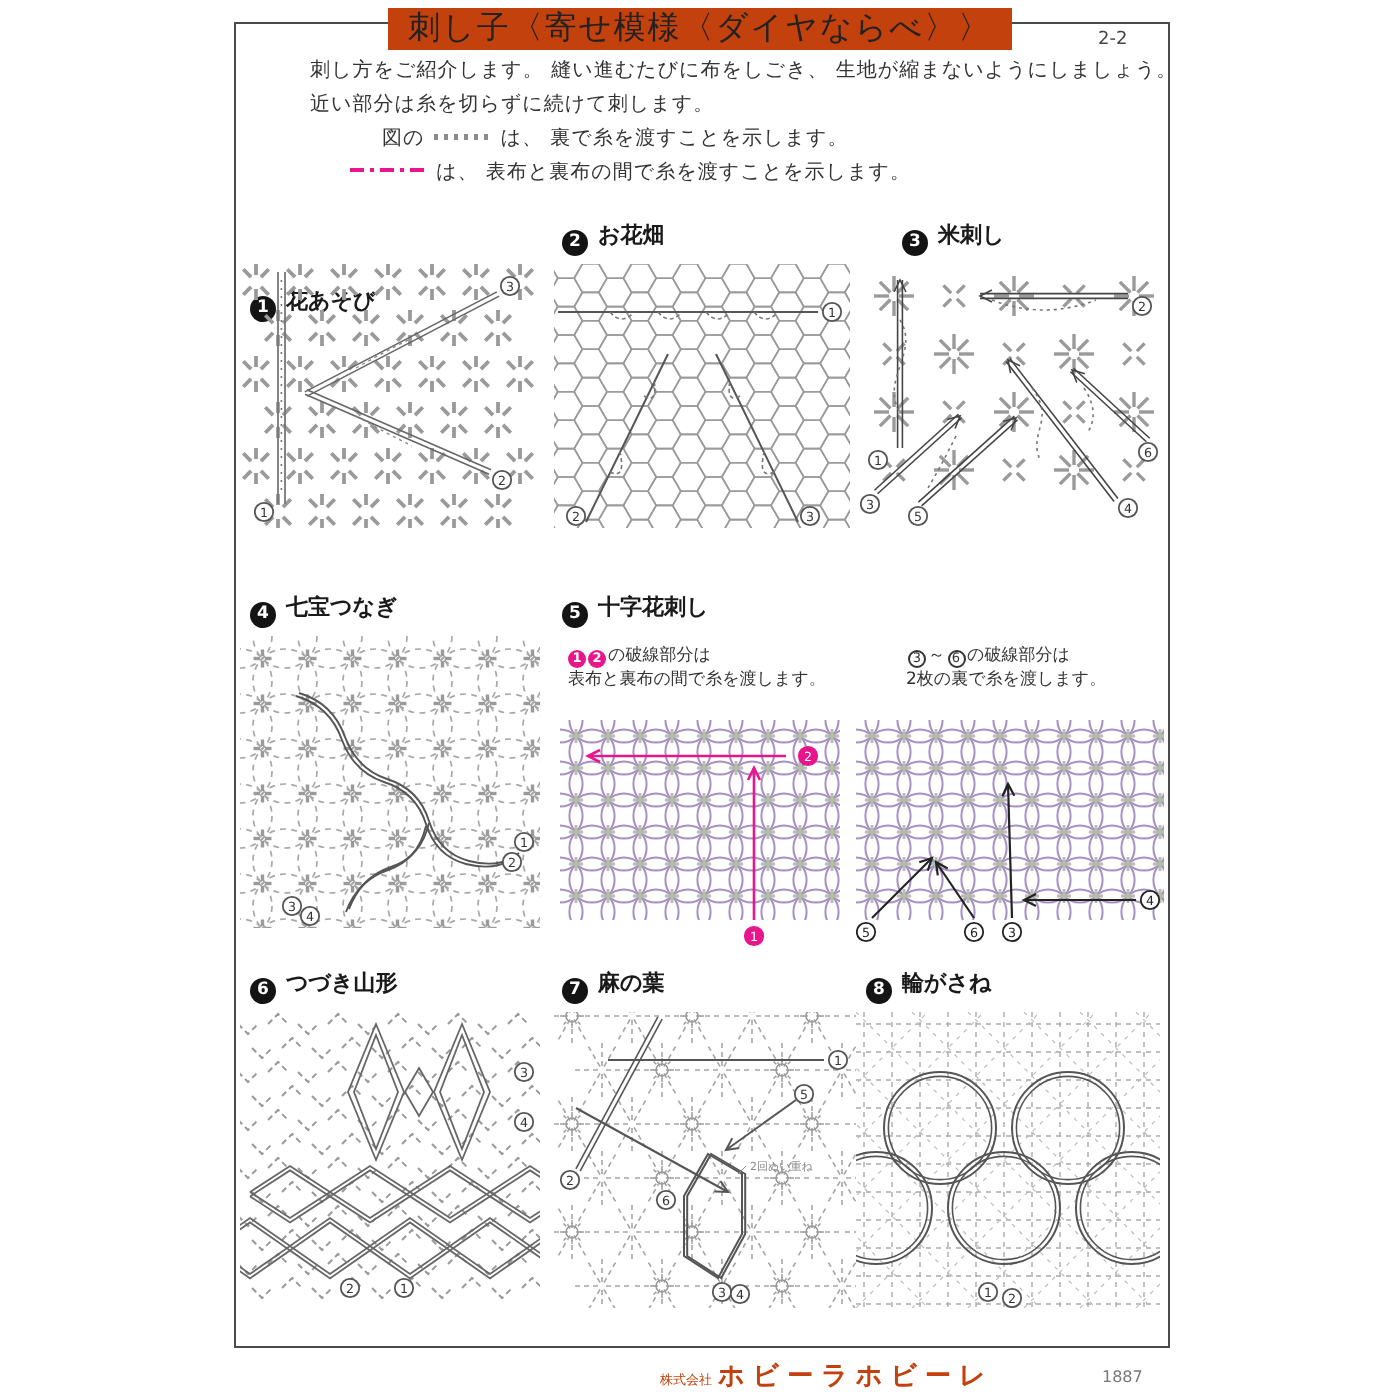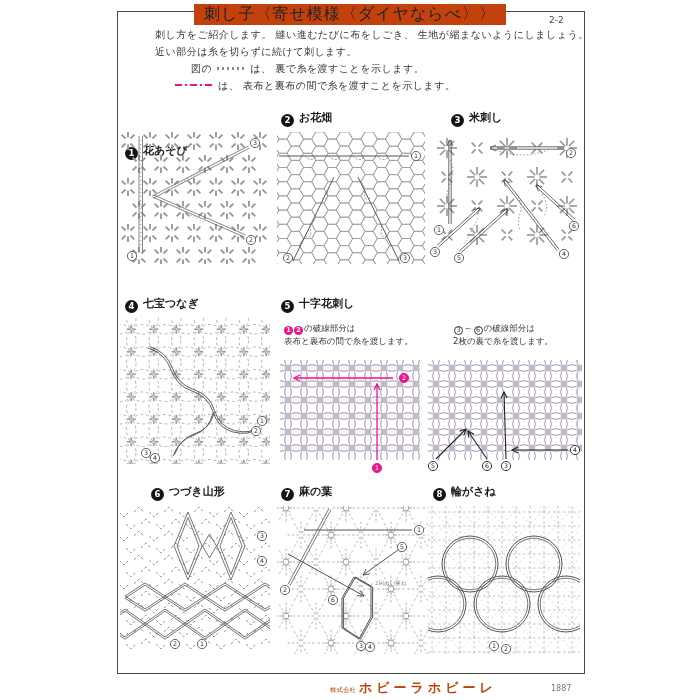--- a/index.html
+++ b/index.html
@@ -40,21 +40,21 @@
 <div class="abs instr" style="top:28px;">刺し方をご紹介します。 縫い進むたびに布をしごき、 生地が縮まないようにしましょう。</div>
 <div class="abs instr" style="top:45px;">近い部分は糸を切らずに続けて刺します。</div>
 <div class="abs instr" style="top:62px;margin-left:36px;"><span>図の</span><span class="dotline"></span><span>は、 裏で糸を渡すことを示します。</span></div>
 <div class="abs instr" style="top:79px;margin-left:20px;"><span class="pinkline"></span><span>は、 表布と裏布の間で糸を渡すことを示します。</span></div>
 
 <div class="abs sec-title" style="left:125px;top:126px;margin-top:17px;"><span class="nbadge">1</span><span>花あそび</span></div>
 <div class="abs sec-title" style="left:281px;top:110px;"><span class="nbadge">2</span><span>お花畑</span></div>
 <div class="abs sec-title" style="left:451px;top:110px;"><span class="nbadge">3</span><span>米刺し</span></div>
 <div class="abs sec-title" style="left:125px;top:296px;"><span class="nbadge">4</span><span>七宝つなぎ</span></div>
 <div class="abs sec-title" style="left:281px;top:296px;"><span class="nbadge">5</span><span>十字花刺し</span></div>
-<div class="abs sec-title" style="left:125px;top:484px;margin-left:26px;"><span class="nbadge">6</span><span>つづき山形</span></div>
+<div class="abs sec-title" style="left:125px;top:484px;"><span class="nbadge">6</span><span>つづき山形</span></div>
 <div class="abs sec-title" style="left:281px;top:484px;"><span class="nbadge">7</span><span>麻の葉</span></div>
 <div class="abs sec-title" style="left:433px;top:484px;"><span class="nbadge">8</span><span>輪がさね</span></div>
 
 <div class="abs note" style="left:284px;top:322px;">
   <div><span class="pbadge">1</span><span class="pbadge">2</span><span>の破線部分は</span></div>
   <div>表布と裏布の間で糸を渡します。</div>
 </div>
 <div class="abs note" style="left:430px;top:322px;margin-left:23px;">
   <div><span class="obadge">3</span><span>～</span><span class="obadge">6</span><span>の破線部分は</span></div>
   <div>2枚の裏で糸を渡します。</div>

